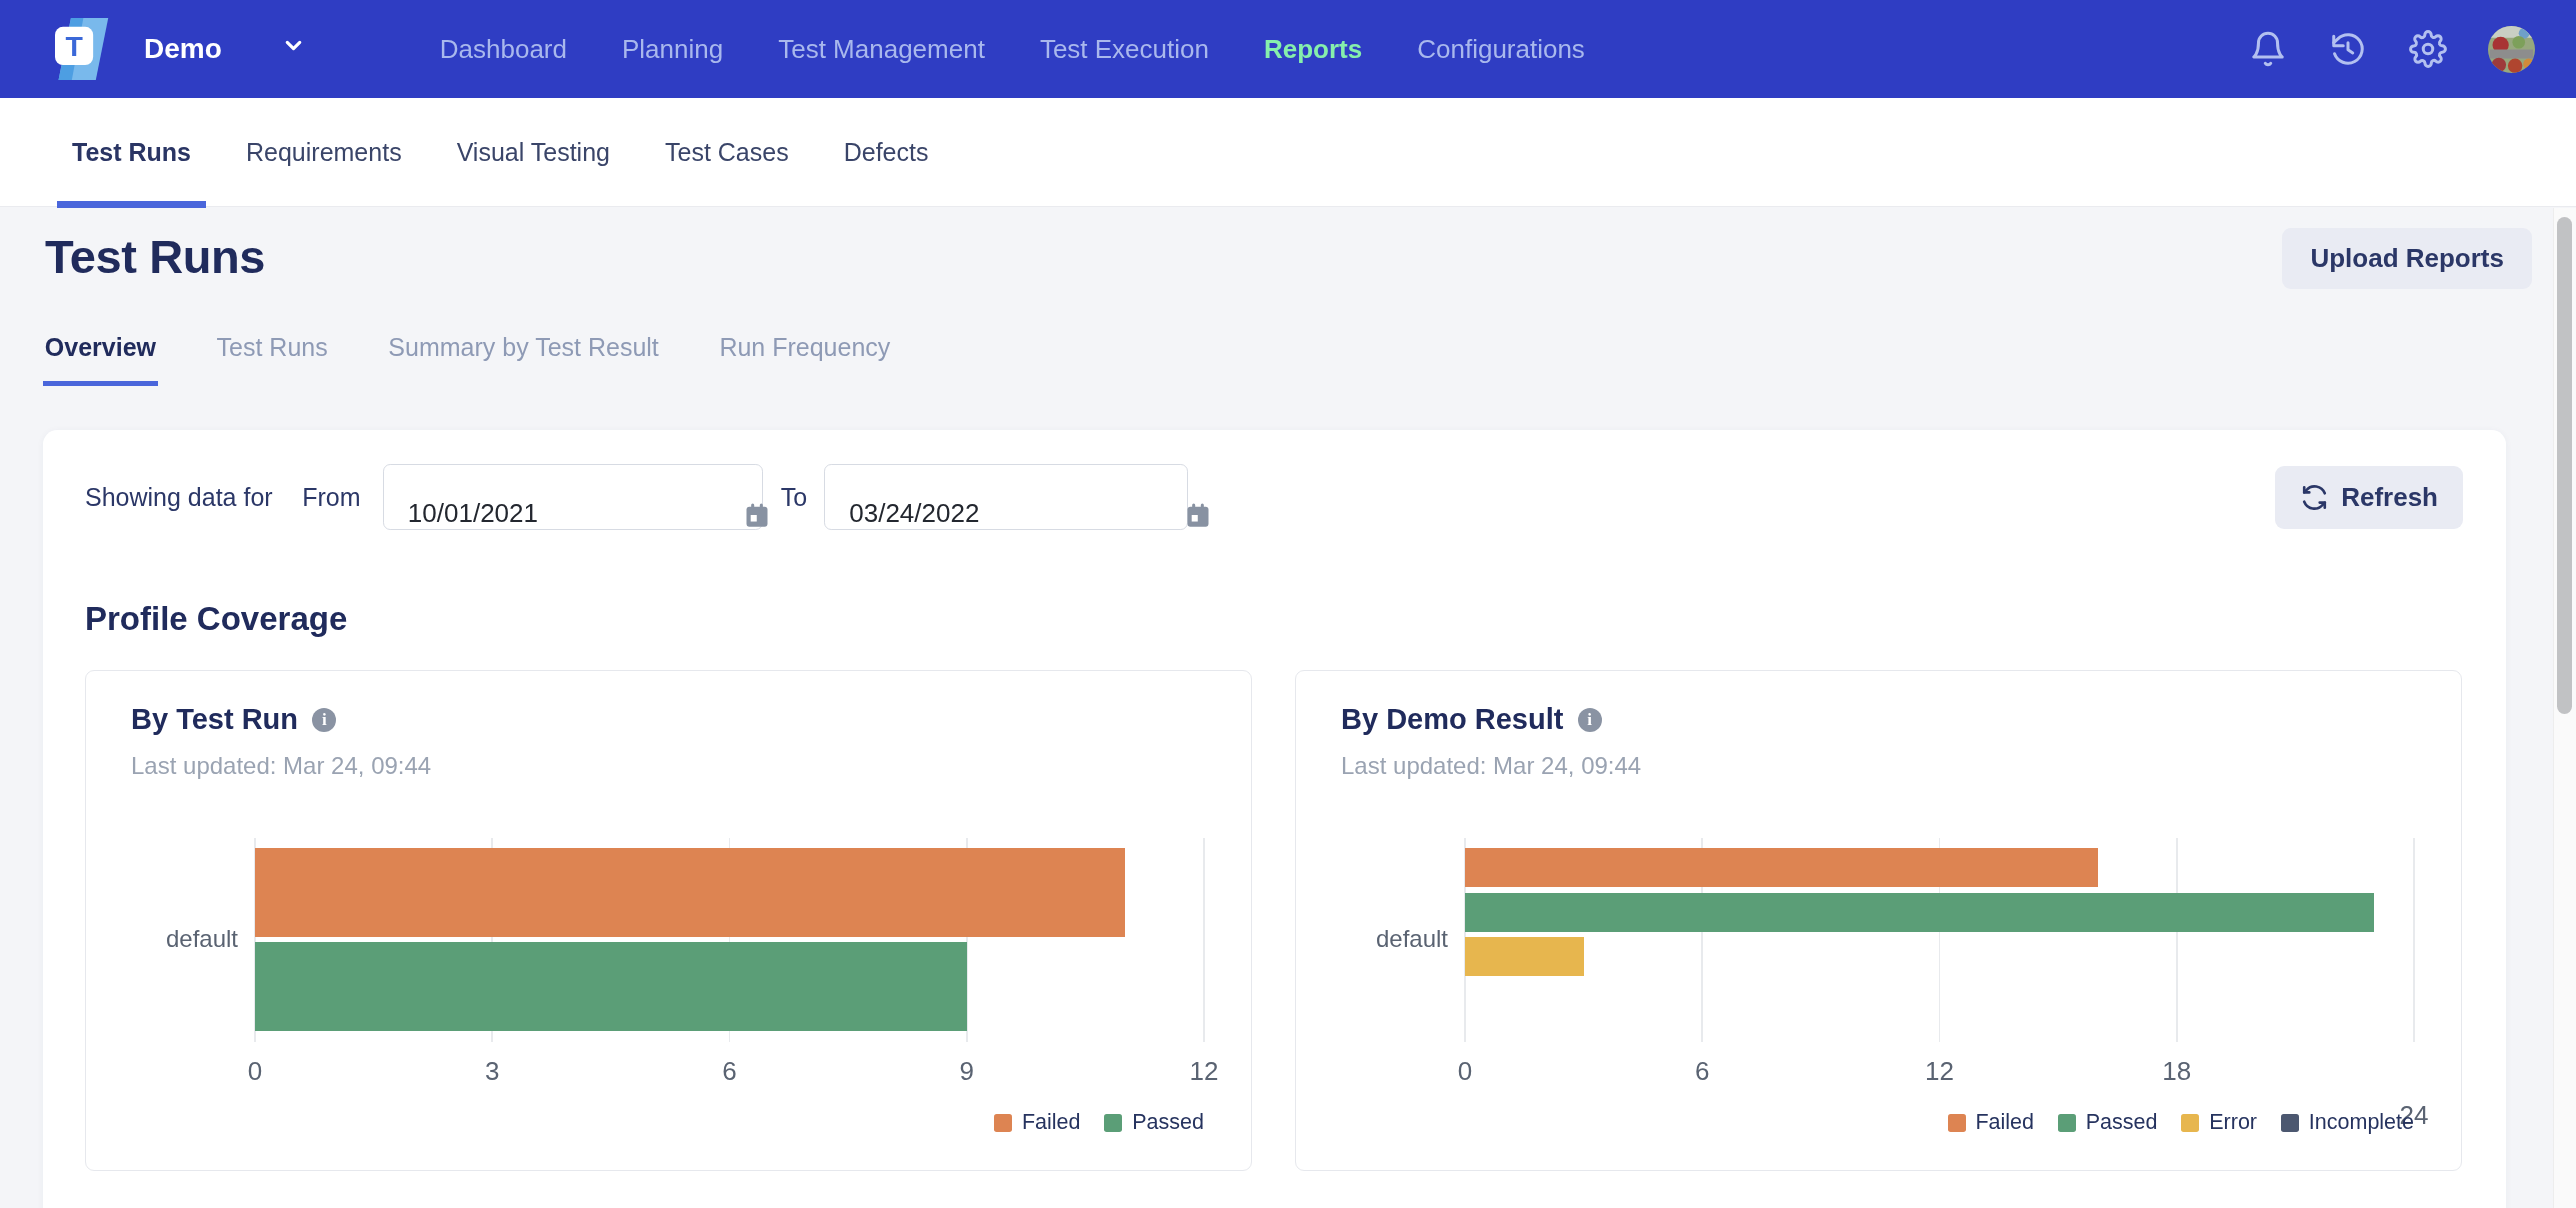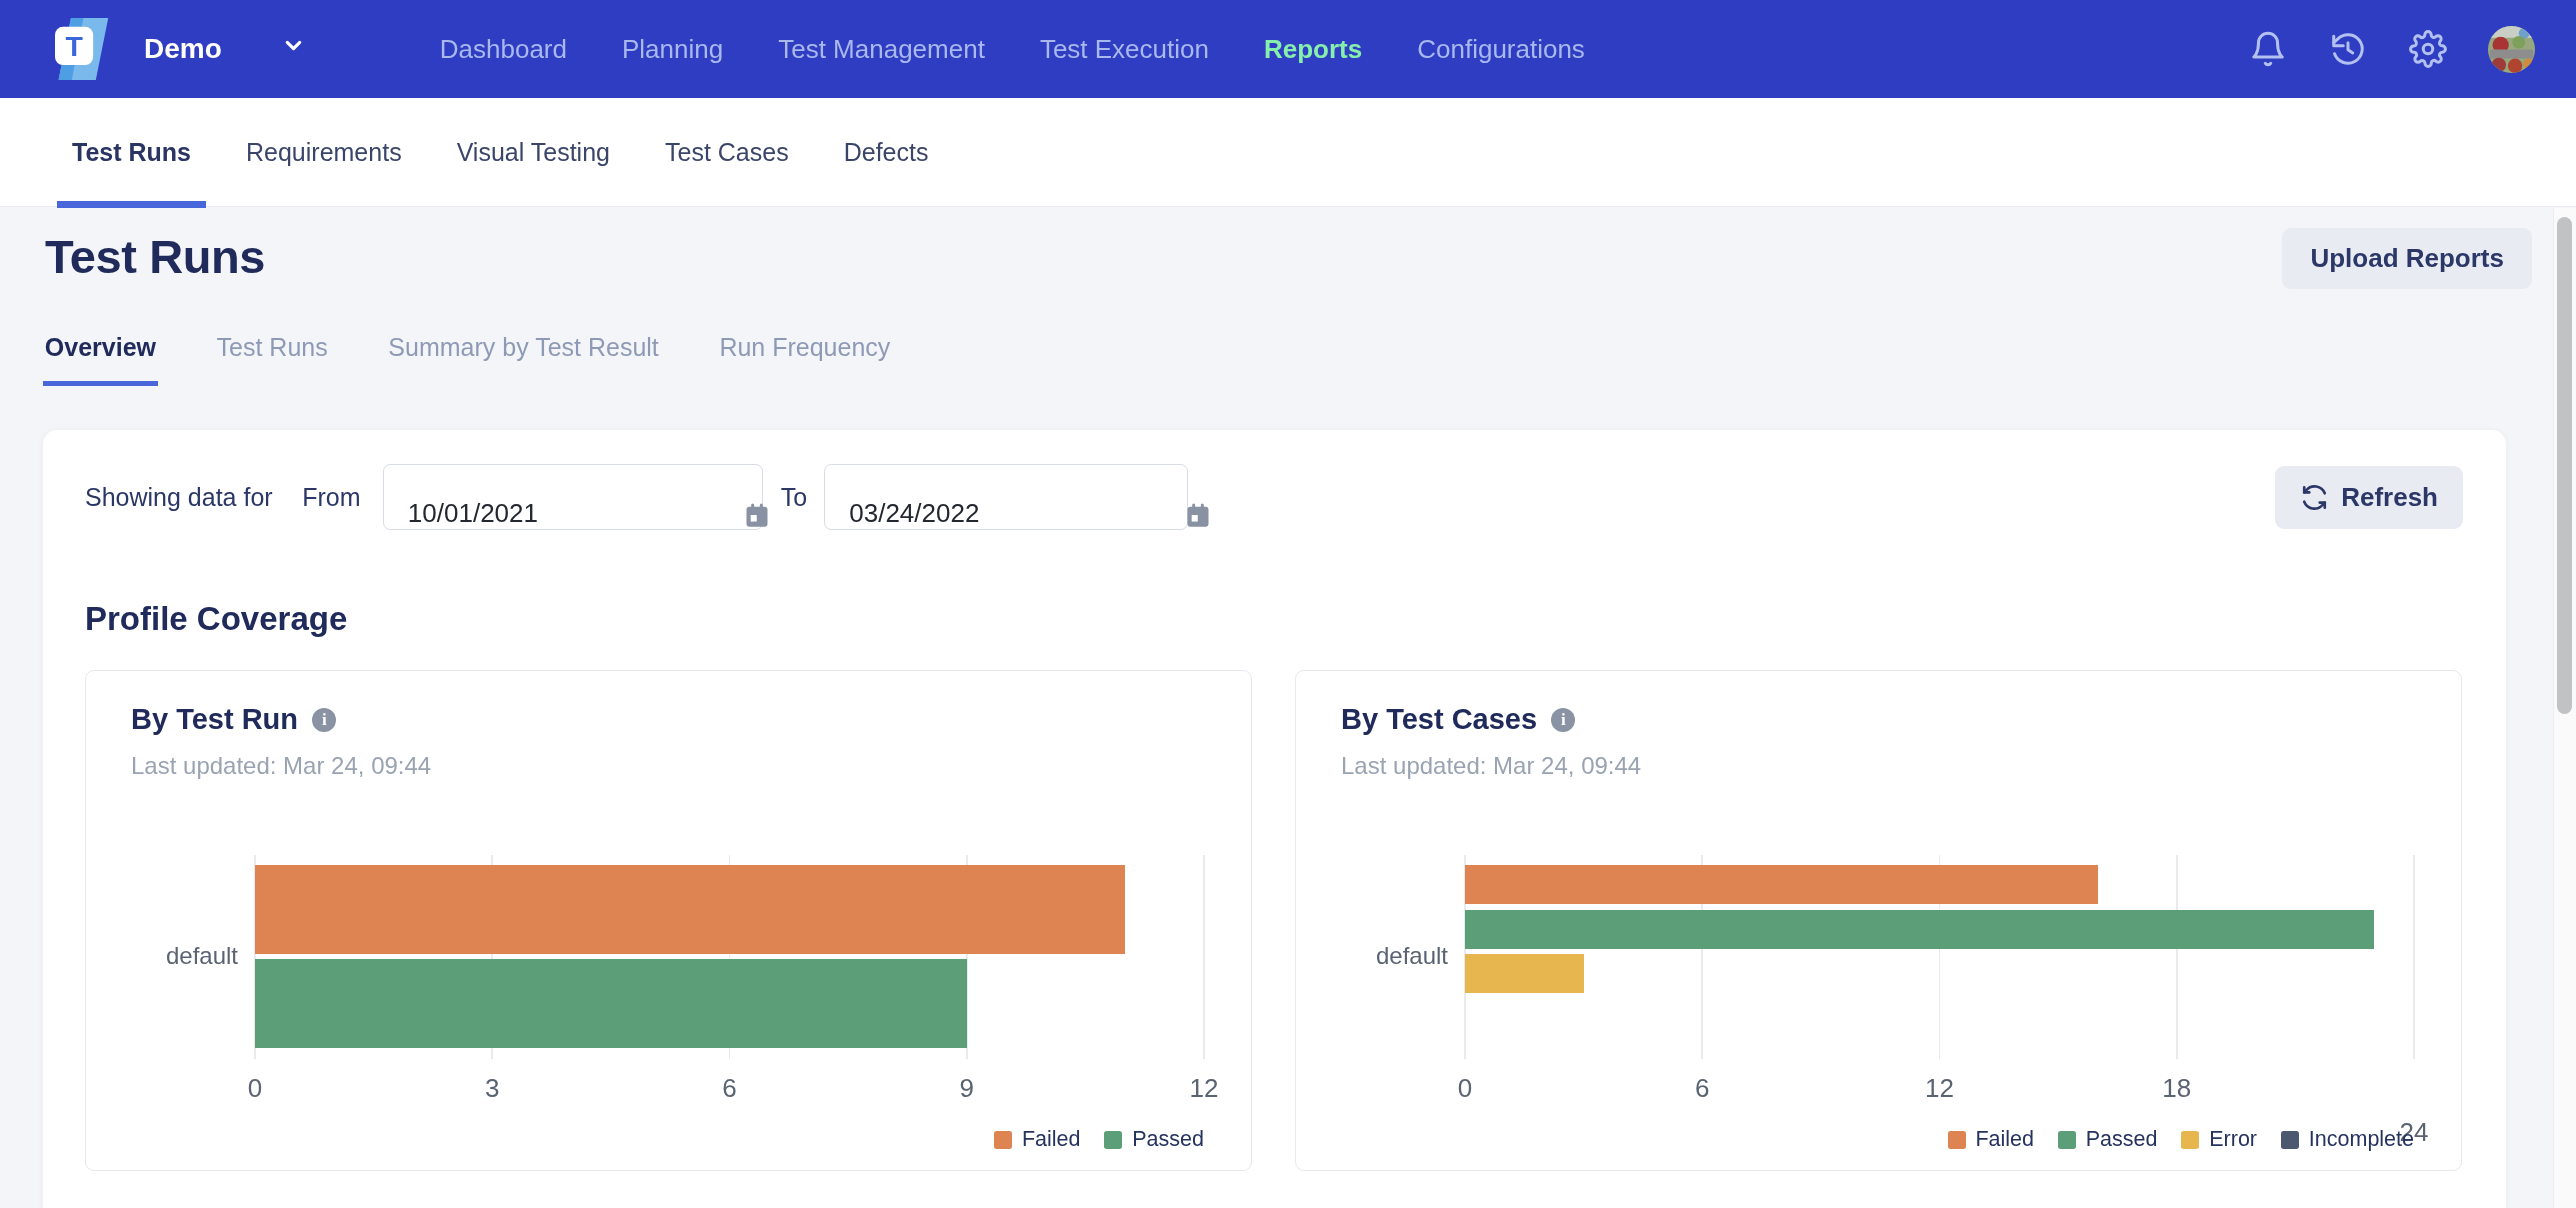--- a/index.html
+++ b/index.html
@@ -63,21 +63,21 @@
                 border:1.8px solid #E6E8ED; border-radius:9px; }
   #chart-card-0 { left:42px; }
   #chart-card-1 { left:1252px; }
   .chart-title-row { position:absolute; left:45px; top:32px; display:flex; align-items:center; }
   .chart-title { font-size:29px; font-weight:700; color:#202B5C; }
   .info-icon { margin-left:14.3px; width:24px; height:24px; border-radius:50%; background:#8A93A3; color:#fff;
                font-size:17px; font-weight:700; font-family:"Liberation Serif", serif;
                display:inline-flex; align-items:center; justify-content:center; cursor:pointer; }
   .chart-subtitle { position:absolute; left:45px; top:81px; font-size:24px; color:#9AA3B2; }
 
-  .chart { position:absolute; left:0; top:17px; width:100%; height:100%; }
+  .chart { position:absolute; left:0; top:0; width:100%; height:100%; }
   .cat-label { position:absolute; left:0; top:254px; width:152px; text-align:right; font-size:24px; color:#5A6372; }
   .plot { position:absolute; left:169px; top:167px; width:949px; height:204px; }
   .gridline { position:absolute; top:0; bottom:0; width:1.8px; margin-left:-0.9px; background:#E8EAED; }
   .bar { position:absolute; left:0; }
   .xaxis { position:absolute; left:169px; top:380px; width:949px; height:36px; }
   .xtick { position:absolute; transform:translateX(-50%); top:5.4px; font-size:26px; color:#5A6372; }
   .legend { position:absolute; right:47px; top:439px; display:flex; column-gap:24px; }
   .legend-item { display:flex; align-items:center; gap:9.8px; font-size:21.5px; color:#26335F; cursor:pointer; }
   .swatch { width:18px; height:18px; border-radius:2.7px; flex:0 0 auto; }
 
@@ -234,21 +234,21 @@
           <span class="legend-item">
             <span class="swatch" style="background: rgb(91, 158, 119);"></span>
             <span>Passed</span>
           </span>
         </div>
     </div>
   </div>
 
   <div class="chart-card" id="chart-card-1">
     <div class="chart-title-row">
-      <span class="chart-title">By Test Cases</span>
+      <span class="chart-title">By Demo Result</span>
       <span class="info-icon">i</span>
     </div>
     <div class="chart-subtitle">Last updated: Mar 24, 09:44</div>
     <div class="chart">
       <div class="cat-label">default</div>
       <div class="plot">
           <div class="gridline" style="left: 0%;"></div>
           <div class="gridline" style="left: 25%;"></div>
           <div class="gridline" style="left: 50%;"></div>
           <div class="gridline" style="left: 75%;"></div>

